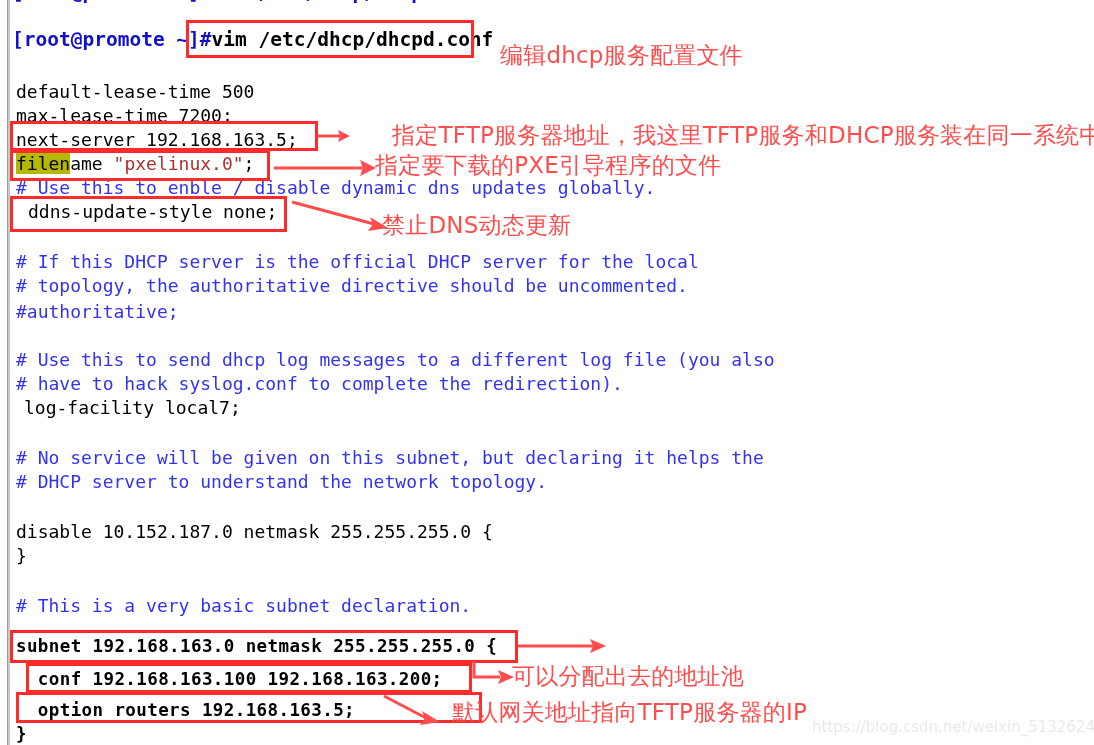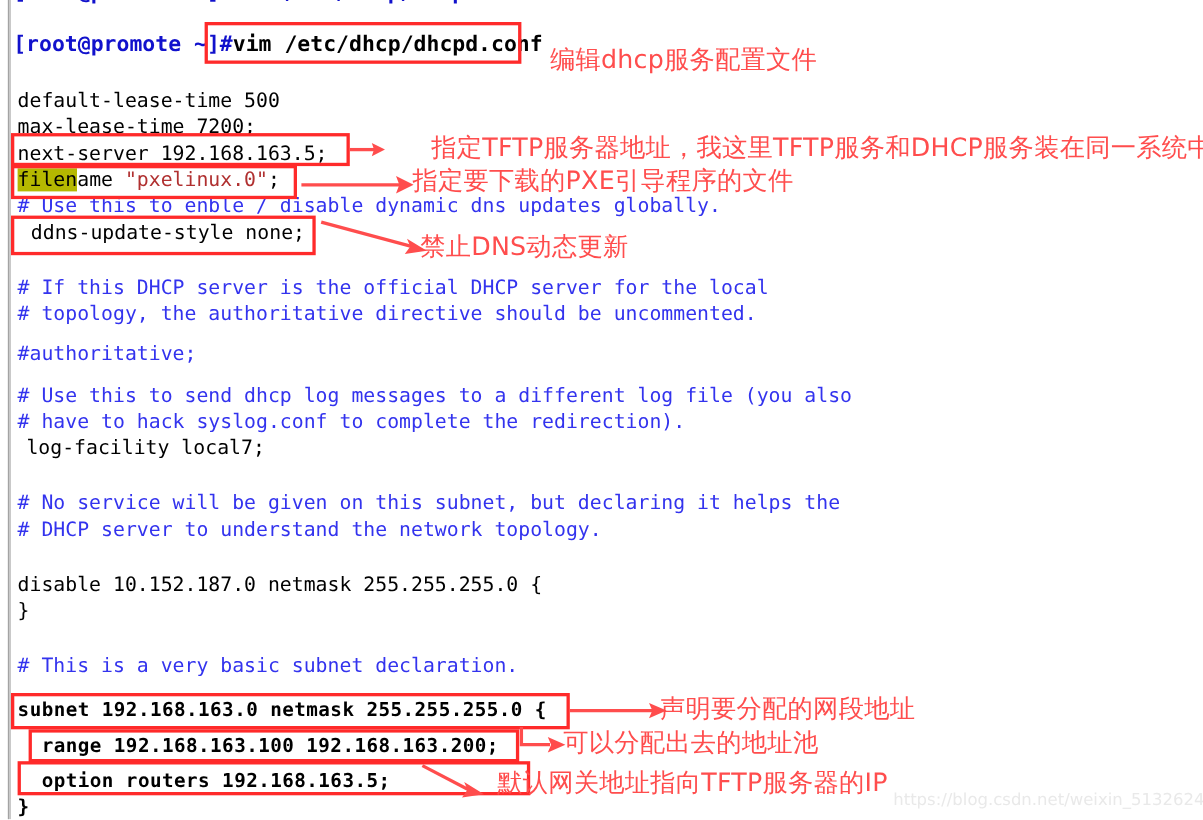--- a/index.html
+++ b/index.html
@@ -128,36 +128,36 @@
   <div class="vim-line" style="left:16px; top:128px;">next-server 192.168.163.5;</div>
 
   <div class="vim-line" style="left:16px; top:152px;"><span class="hl-yellow">filen</span><span class="c-black">ame </span><span class="c-red">"pxelinux.0"</span><span class="c-black">;</span></div>
 
   <div class="vim-line vim-comment" style="left:16px; top:176px;"># Use this to enble / disable dynamic dns updates globally.</div>
 
   <div class="vim-line" style="left:8px; top:200px;margin-left:20px;">ddns-update-style none;</div>
 
   <div class="vim-line vim-comment" style="left:16px; top:250px;"># If this DHCP server is the official DHCP server for the local</div>
   <div class="vim-line vim-comment" style="left:16px; top:274px;"># topology, the authoritative directive should be uncommented.</div>
-  <div class="vim-line vim-comment" style="left:16px; top:310px;text-align:right;">#authoritative;</div>
+  <div class="vim-line vim-comment" style="left:16px; top:300px;text-align:right;">#authoritative;</div>
 
   <div class="vim-line vim-comment" style="left:16px; top:348px;"># Use this to send dhcp log messages to a different log file (you also</div>
   <div class="vim-line vim-comment" style="left:16px; top:372px;"># have to hack syslog.conf to complete the redirection).</div>
   <div class="vim-line" style="left:24px; top:396px;">log-facility local7;</div>
 
   <div class="vim-line vim-comment" style="left:16px; top:446px;"># No service will be given on this subnet, but declaring it helps the</div>
   <div class="vim-line vim-comment" style="left:16px; top:470px;"># DHCP server to understand the network topology.</div>
 
   <div class="vim-line" style="left:16px; top:520px;">disable 10.152.187.0 netmask 255.255.255.0 {</div>
   <div class="vim-line" style="left:16px; top:544px;">}</div>
 
   <div class="vim-line vim-comment" style="left:16px; top:594px;"># This is a very basic subnet declaration.</div>
 
   <div class="vim-line bold-blk" style="left:16px; top:634px;">subnet 192.168.163.0 netmask 255.255.255.0 {</div>
-  <div class="vim-line bold-blk" style="left:16px; top:667px;">  range 192.168.163.100 192.168.163.200;</div>
+  <div class="vim-line bold-blk" style="left:16px; top:667px;">  conf 192.168.163.100 192.168.163.200;</div>
   <div class="vim-line bold-blk" style="left:16px; top:698px;">  option routers 192.168.163.5;</div>
   <div class="vim-line bold-blk" style="left:16px; top:722px;">}</div>
 
   <div class="abox" style="left:186px; top:20px;  width:288px; height:38px;"></div>
 
   <div class="abox" style="left:10px;  top:121px; width:308px; height:30px;"></div>
 
   <div class="abox" style="left:10px;  top:150px; width:260px; height:31px;"></div>
 
   <div class="abox" style="left:10px;  top:196px; width:277px; height:36px;"></div>
@@ -199,21 +199,20 @@
   </svg>
 
   <div class="anno" style="left:500px; top:44px;">编辑dhcp服务配置文件</div>
 
   <div class="anno" style="left:348px; top:124px;margin-left:44px;">指定TFTP服务器地址，我这里TFTP服务和DHCP服务装在同一系统中</div>
 
   <div class="anno" style="left:375px; top:154px;">指定要下载的PXE引导程序的文件</div>
 
   <div class="anno" style="left:382px; top:214px;">禁止DNS动态更新</div>
 
-  <div class="anno" style="left:600px; top:634px;">声明要分配的网段地址</div>
 
   <div class="anno" style="left:512px; top:665px;">可以分配出去的地址池</div>
 
   <div class="anno" style="left:452px; top:701px;">默认网关地址指向TFTP服务器的IP</div>
 
   <div id="watermark" style="left:812px; top:718px;">https://blog.csdn.net/weixin_51326240</div>
 
 </div>
 
 </body></html>

